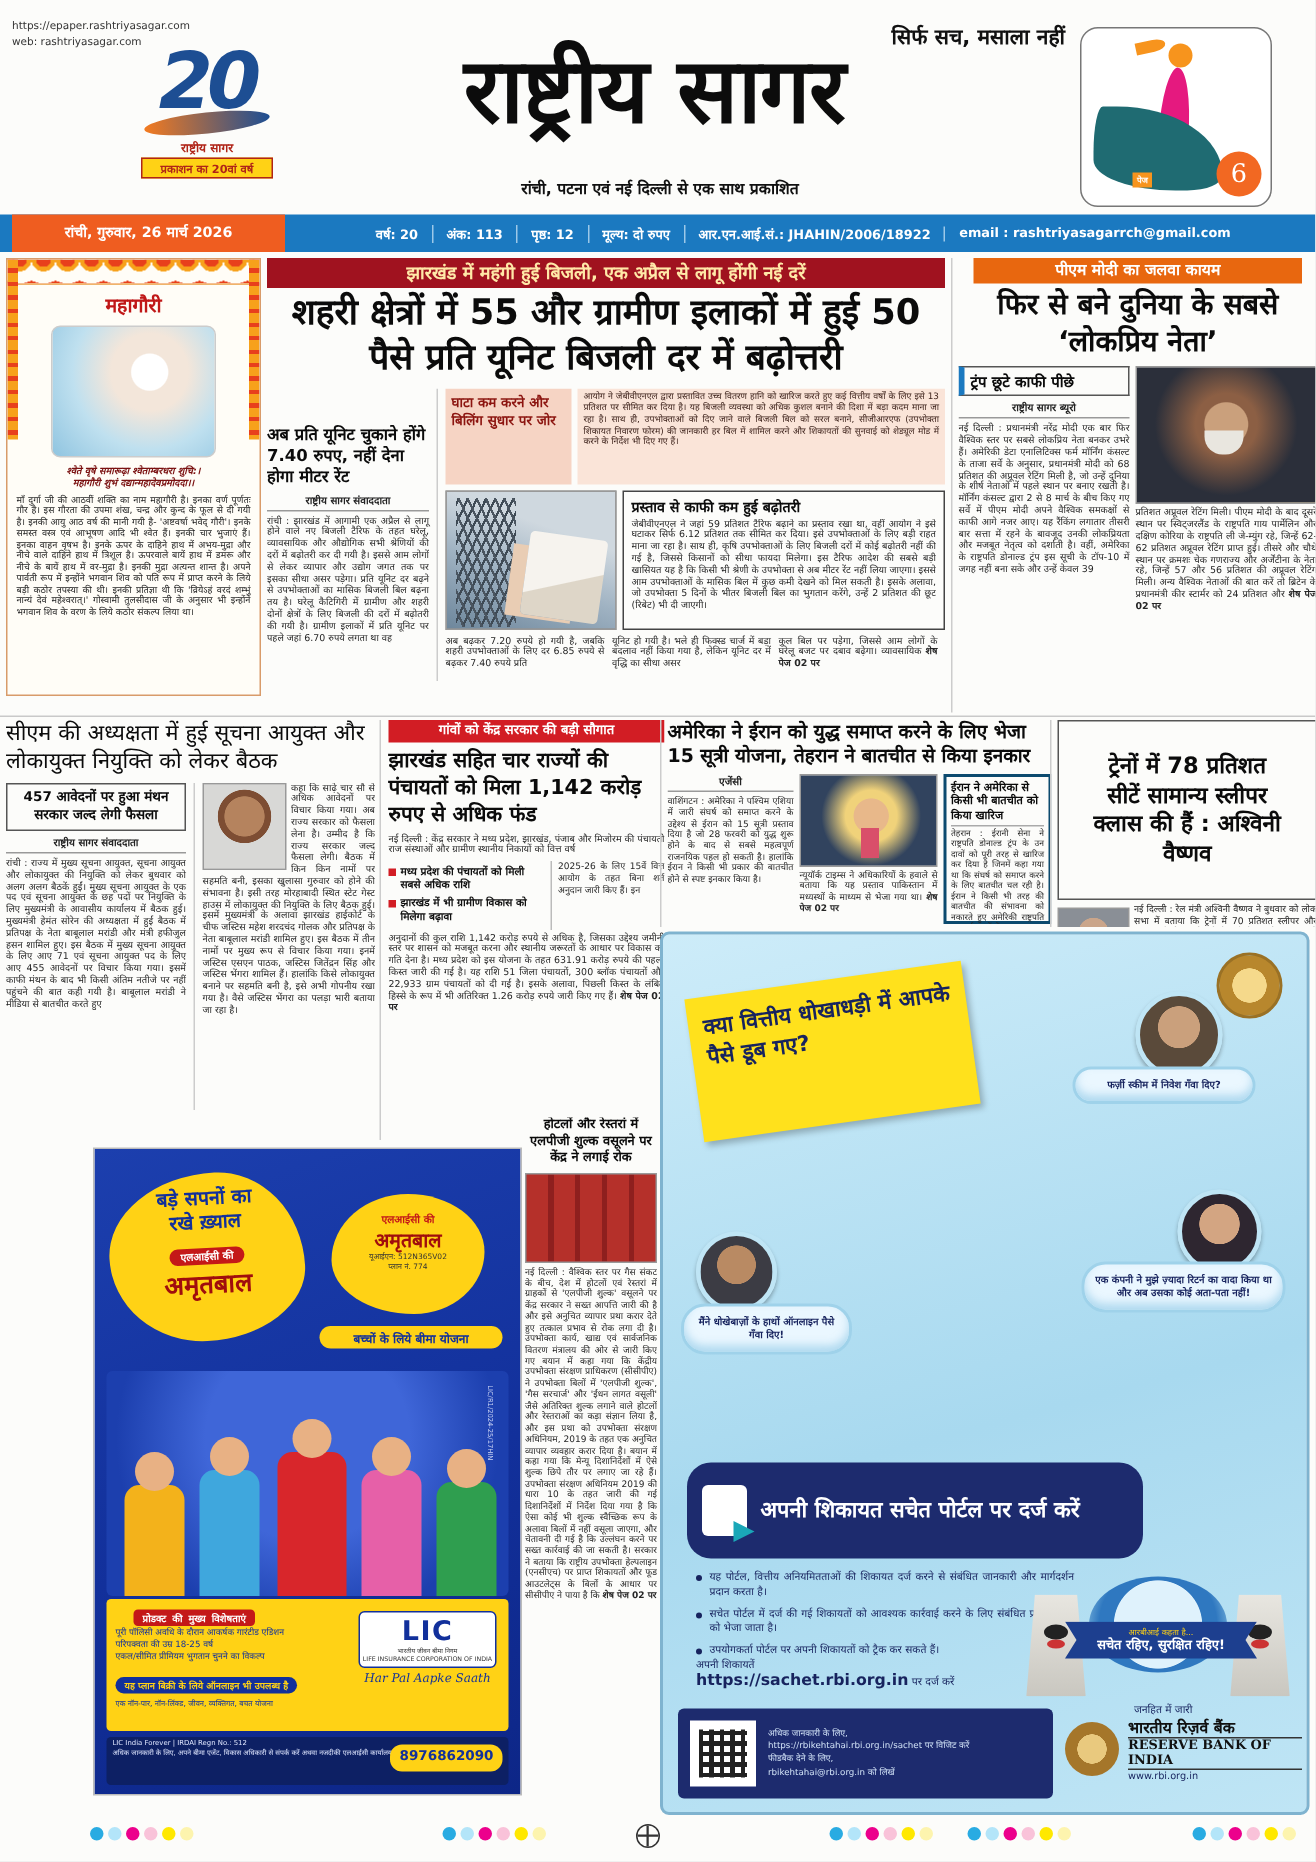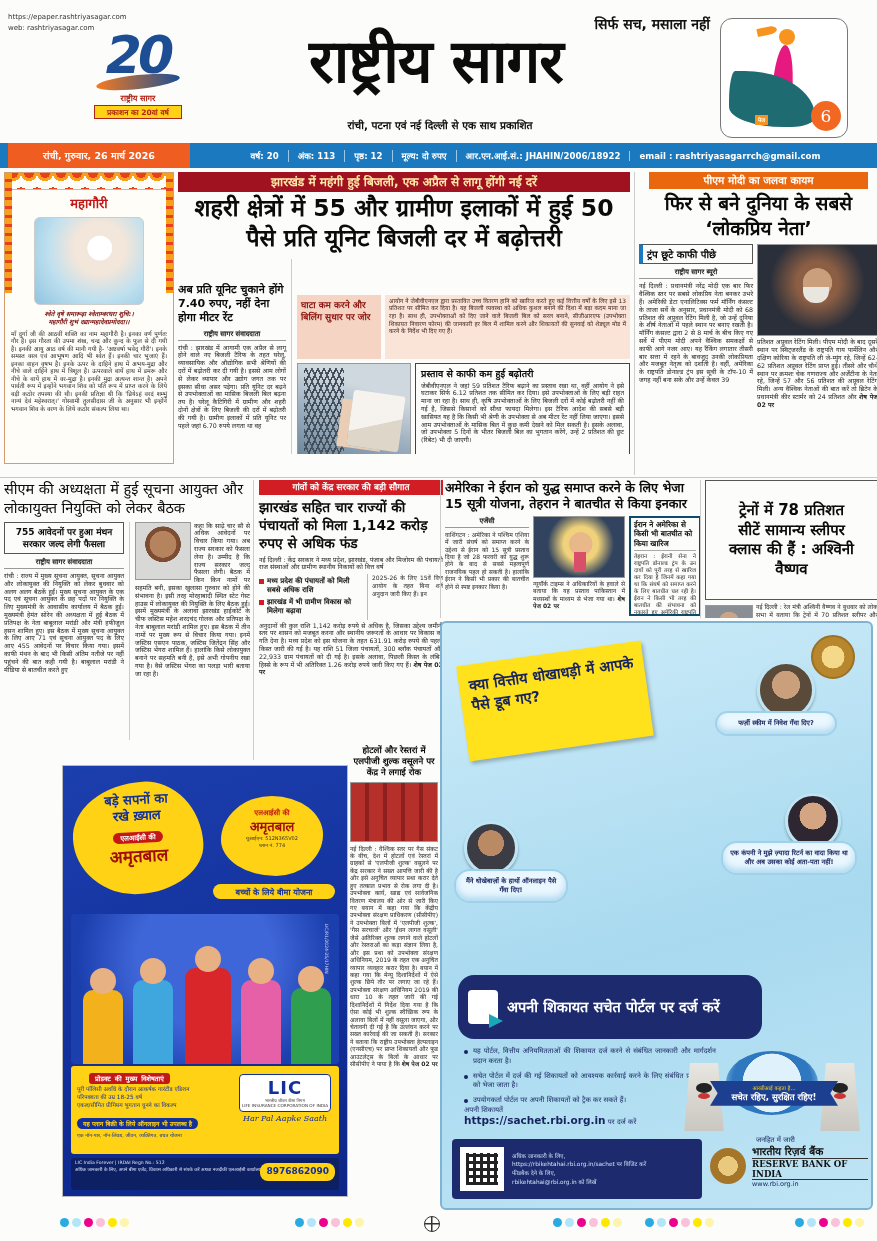--- a/index.html
+++ b/index.html
@@ -44,21 +44,21 @@
   .mg-body{padding:3px 6px;font-size:6.15px;line-height:1.22;color:#262626;text-align:justify;}
 
   
   .lead{left:178px;top:172px;width:452px;height:303px;}
   .lead-kick{height:20px;background:#a0121f;color:#ffe9a8;font-weight:bold;font-size:12px;text-align:center;line-height:20px;}
   .lead-head{margin-top:2px;font-size:23.5px;line-height:1.27;font-weight:bold;text-align:center;color:#0b0b0b;}
   .lead-cols{display:flex;margin-top:5px;height:195px;overflow:hidden;}
   .lead-left{width:108px;flex:none;padding-right:5px;border-right:1px solid #ccc;}
   .lead-sub{font-size:11px;font-weight:bold;line-height:1.3;color:#0b0b0b;margin-top:24px;}
   .byline{font-size:6.8px;font-weight:bold;text-align:center;color:#222;margin:3px 0;border-bottom:1px solid #999;padding-bottom:2px;}
-  .lead-right{flex:1;padding-left:5px;margin-top:36px;}
+  .lead-right{flex:1;padding-left:5px;}
   .lead-toprow{display:flex;height:64px;}
   .defbox{width:76px;flex:none;background:#f6d4c4;color:#8c1510;font-weight:bold;font-size:9px;line-height:1.35;padding:4px;}
   .notebox{flex:1;background:#fae4d8;margin-left:4px;padding:3px 4px;font-size:5.9px;line-height:1.3;color:#3a1f18;text-align:justify;}
   .lead-midrow{display:flex;margin-top:4px;height:93px;}
   .powph{width:112px;flex:none;border:1px solid #999;background:linear-gradient(200deg,#cfd8df 0 30%,#9fb2c2 60%,#6e879c),#888;position:relative;overflow:hidden;}
   .powph:before{content:"";position:absolute;left:6px;top:4px;width:40px;height:86px;background:repeating-linear-gradient(65deg,transparent 0 4px,#4a5560 4px 5.5px),repeating-linear-gradient(-65deg,transparent 0 4px,#3e4a55 4px 5.5px);}
   .powph:after{content:"";position:absolute;right:8px;bottom:6px;width:52px;height:56px;background:linear-gradient(160deg,#f6f3ee 0 55%,#ded6c8 56% 100%);border-radius:3px;transform:rotate(8deg);box-shadow:-14px 6px 0 -4px #e9cdb4;}
   .inset{flex:1;border:1px solid #444;margin-left:4px;padding:3px 5px;}
   .inset-t{font-size:9.5px;font-weight:bold;color:#0b0b0b;margin-bottom:2px;}
   .lead-botrow{display:flex;margin-top:4px;}
@@ -304,21 +304,21 @@
     </div>
   </div>
 
   <div class="abs hrule" style="left:0;top:477px;width:877px"></div>
 
   <div class="abs cm clip">
     <div class="cm-head">सीएम की अध्यक्षता में हुई सूचना आयुक्त और लोकायुक्त नियुक्ति को लेकर बैठक</div>
     <div class="cm-row">
       <div class="cm-l">
         <div class="cmbox">
-          <div>755 आवेदनों पर हुआ मंथन</div>
+          <div>457 आवेदनों पर हुआ मंथन</div>
           <div>सरकार जल्द लेगी फैसला</div>
         </div>
         <div class="byline">राष्ट्रीय सागर संवाददाता</div>
         <div class="bt">रांची : राज्य में मुख्य सूचना आयुक्त, सूचना आयुक्त और लोकायुक्त की नियुक्ति को लेकर बुधवार को अलग अलग बैठकें हुईं। मुख्य सूचना आयुक्त के एक पद एवं सूचना आयुक्त के छह पदों पर नियुक्ति के लिए मुख्यमंत्री के आवासीय कार्यालय में बैठक हुई। मुख्यमंत्री हेमंत सोरेन की अध्यक्षता में हुई बैठक में प्रतिपक्ष के नेता बाबूलाल मरांडी और मंत्री हफीजुल हसन शामिल हुए। इस बैठक में मुख्य सूचना आयुक्त के लिए आए 71 एवं सूचना आयुक्त पद के लिए आए 455 आवेदनों पर विचार किया गया। इसमें काफी मंथन के बाद भी किसी अंतिम नतीजे पर नहीं पहुंचने की बात कही गयी है। बाबूलाल मरांडी ने मीडिया से बातचीत करते हुए</div>
       </div>
       <div class="cm-r">
         <div class="manph"></div>
         <div class="bt">कहा कि साढ़े चार सौ से अधिक आवेदनों पर विचार किया गया। अब राज्य सरकार को फैसला लेना है। उम्मीद है कि राज्य सरकार जल्द फैसला लेगी। बैठक में किन किन नामों पर सहमति बनी, इसका खुलासा गुरुवार को होने की संभावना है। इसी तरह मोरहाबादी स्थित स्टेट गेस्ट हाउस में लोकायुक्त की नियुक्ति के लिए बैठक हुई। इसमें मुख्यमंत्री के अलावा झारखंड हाईकोर्ट के चीफ जस्टिस महेश शरदचंद गोलक और प्रतिपक्ष के नेता बाबूलाल मरांडी शामिल हुए। इस बैठक में तीन नामों पर मुख्य रूप से विचार किया गया। इनमें जस्टिस एसएन पाठक, जस्टिस जितेंद्रन सिंह और जस्टिस भेंगरा शामिल हैं। हालांकि किसे लोकायुक्त बनाने पर सहमति बनी है, इसे अभी गोपनीय रखा गया है। वैसे जस्टिस भेंगरा का पलड़ा भारी बताया जा रहा है।</div>
       </div>
     </div>

